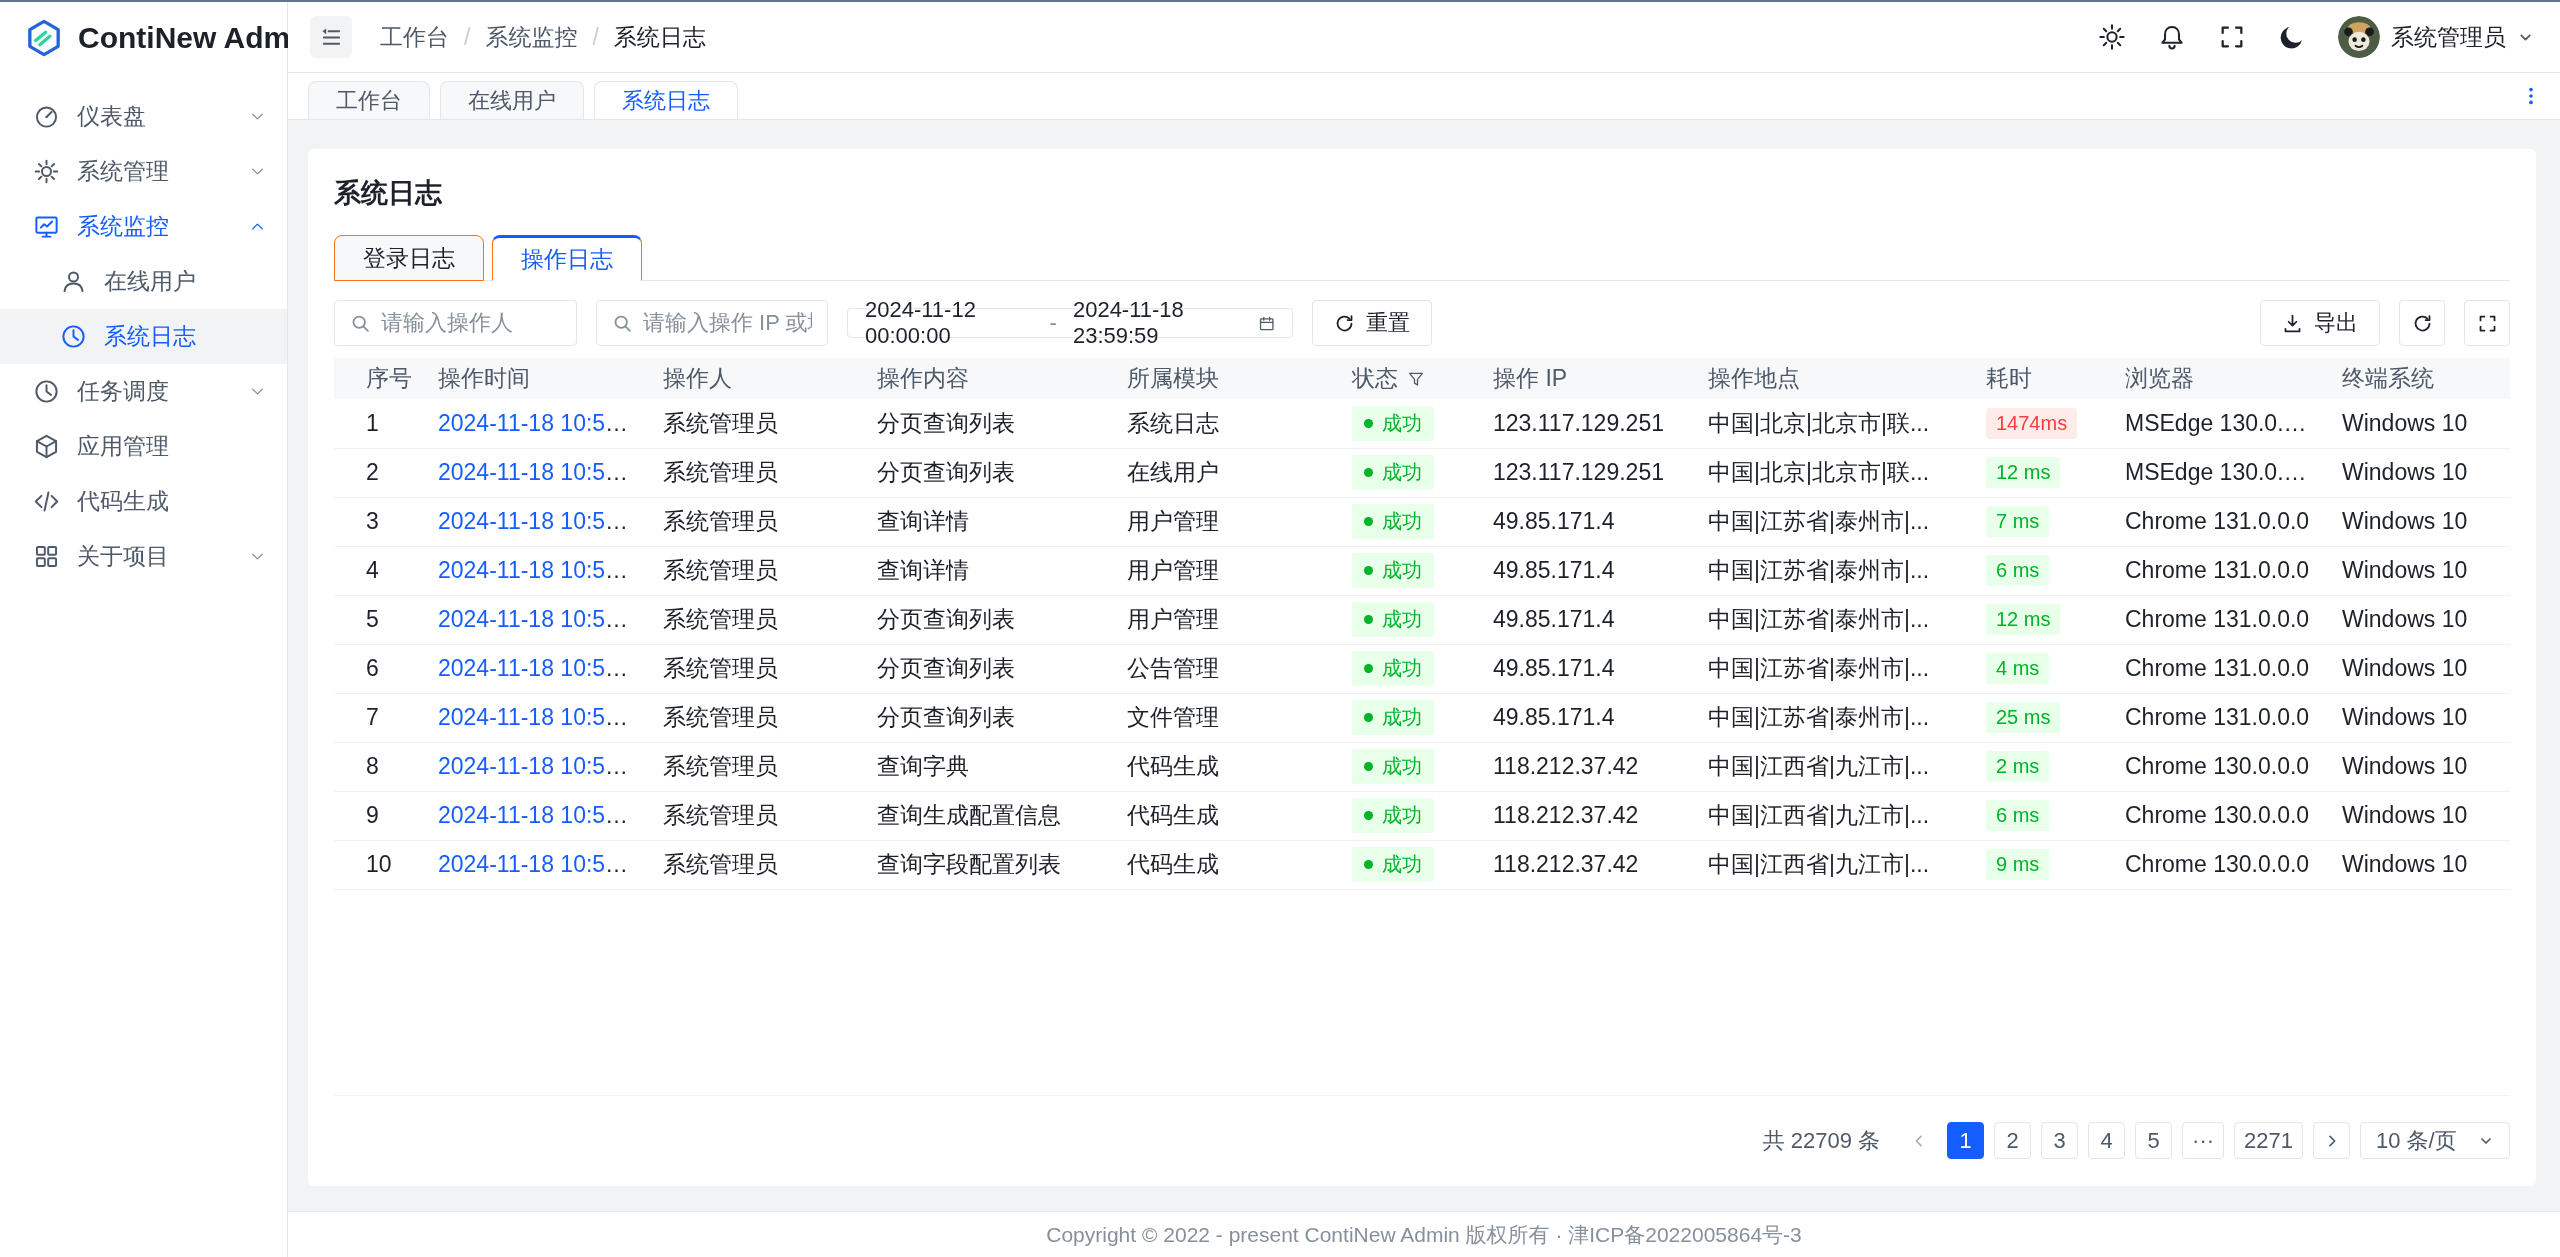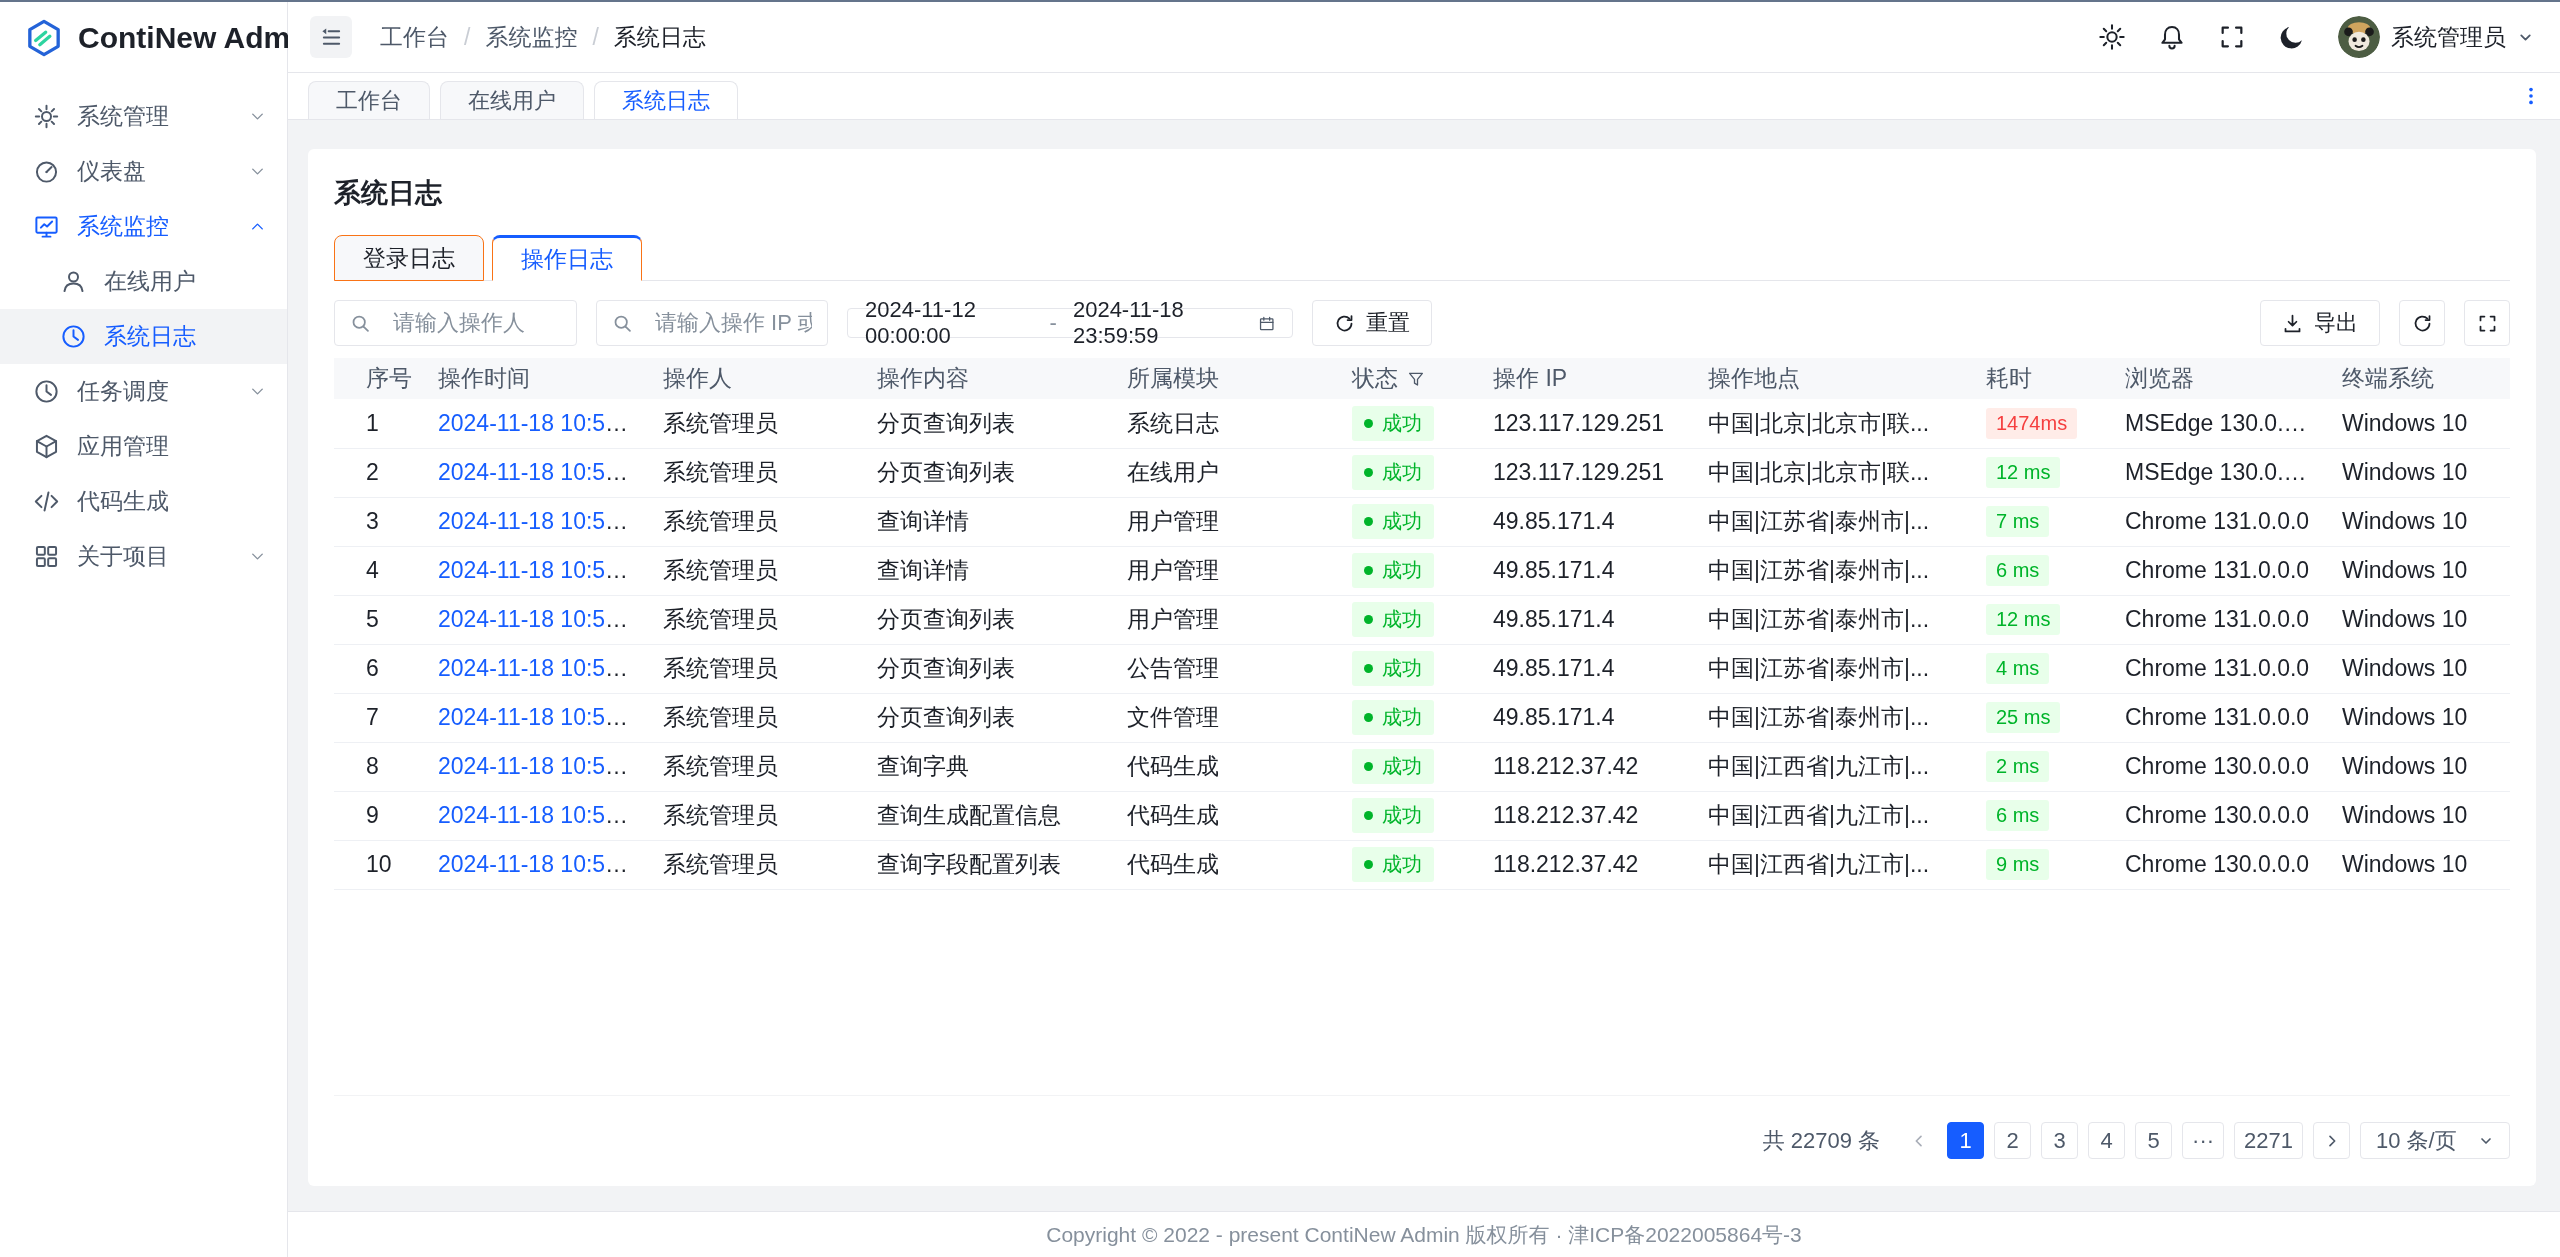--- a/index.html
+++ b/index.html
@@ -49,21 +49,21 @@
   
   .content { flex:1; min-height:0; background:#f2f3f5; padding:29px 24px 25px 20px; display:flex; }
   .card { flex:1; background:#fff; border-radius:6px; padding:20px 26px 0; display:flex; flex-direction:column; min-height:0; }
   .page-title { font-size:27px; font-weight:600; color:#1d2129; margin:6px 0 24px; }
   .card-tabs { display:flex; border-bottom:1px solid #e5e6eb; }
   .ctab { height:46px; min-width:114px; padding:0 28px; display:flex; align-items:center; justify-content:center; border:1px solid #f97316; border-radius:8px 8px 0 0; background:#f7f8fa; color:#1d2129; margin-right:8px; margin-bottom:-1px; font-size:23px; cursor:pointer; }
   .ctab.active { background:#fff; color:#165dff; border-top:3px solid #165dff; border-bottom:1px solid #fff;font-family:Liberation Mono, monospace; }
 
   
   .filters { display:flex; align-items:center; margin-top:19px; gap:19px; flex-shrink:0; }
-  .input-box { height:46px; border:1px solid #e5e6eb; border-radius:4px; display:flex; align-items:center; padding:0 15px; gap:22px; background:#fff; }
+  .input-box { height:46px; border:1px solid #e5e6eb; border-radius:4px; display:flex; align-items:center; padding:0 15px; gap:10px; background:#fff; }
   .input-box .ico { width:21px; height:21px; color:#86909c; flex-shrink:0; display:flex; }
   .input-box .ico svg { width:100%; height:100%; }
   .input-box input { border:none; outline:none; font-size:22px; width:100%; color:#1d2129; font-family:inherit; background:transparent; }
   .input-box input::placeholder { color:#86909c; }
   .w1 { width:243px; } .w2 { width:232px; }
   .date-range { width:446px; height:30px; border:1px solid #e5e6eb; border-radius:4px; display:flex; align-items:center; padding:0 17px; gap:16px; background:#fff; font-size:22px; color:#1d2129; cursor:pointer; }
   .date-range .sep { color:#86909c; }
   .date-range .cal { margin-left:auto; width:21px; height:21px; color:#4e5969; display:flex; }
   .date-range .cal svg { width:100%; height:100%; }
   .btn { height:46px; border:1px solid #e5e6eb; background:#fff; border-radius:4px; display:flex; align-items:center; gap:11px; padding:0 21px; font-size:22px; color:#1d2129; cursor:pointer; font-family:inherit; white-space:nowrap; }
@@ -115,40 +115,40 @@
           <path d="M14 27 L26 17" stroke="#2dd4a0" stroke-width="4" stroke-linecap="round"></path>
           <path d="M19 32 L31 22" stroke="#2dd4a0" stroke-width="4" stroke-linecap="round"></path>
         </svg>
       </span>
       <span class="logo-text">ContiNew Admin</span>
     </div>
     <nav class="menu" id="sidebar-menu">
         <div class="side-item">
           <span class="ico">
             <svg viewBox="0 0 48 48" fill="none" stroke="currentColor" stroke-width="3.5" stroke-linecap="round" stroke-linejoin="round">
-              <circle cx="24" cy="24" r="8"></circle>
-              <path d="M24 5 v6 M24 37 v6 M5 24 h6 M37 24 h6 M10.6 10.6 l4.2 4.2 M33.2 33.2 l4.2 4.2 M37.4 10.6 l-4.2 4.2 M14.8 33.2 l-4.2 4.2"></path>
-            </svg>
-          </span>
-          <span class="lbl">系统管理</span>
-          <span class="chev">
-            <svg viewBox="0 0 48 48" fill="none" stroke="currentColor" stroke-width="3.5" stroke-linecap="round" stroke-linejoin="round">
-              <path d="M12 18 l12 12 12-12"></path>
-            </svg>
-          </span>
-        </div>
-        <div class="side-item">
-          <span class="ico">
-            <svg viewBox="0 0 48 48" fill="none" stroke="currentColor" stroke-width="3.5" stroke-linecap="round" stroke-linejoin="round">
               <circle cx="24" cy="25" r="17"></circle>
               <path d="M24 25 L33 16"></path>
               <circle cx="24" cy="25" r="2" fill="currentColor" stroke="none"></circle>
             </svg>
           </span>
           <span class="lbl">仪表盘</span>
+          <span class="chev">
+            <svg viewBox="0 0 48 48" fill="none" stroke="currentColor" stroke-width="3.5" stroke-linecap="round" stroke-linejoin="round">
+              <path d="M12 18 l12 12 12-12"></path>
+            </svg>
+          </span>
+        </div>
+        <div class="side-item">
+          <span class="ico">
+            <svg viewBox="0 0 48 48" fill="none" stroke="currentColor" stroke-width="3.5" stroke-linecap="round" stroke-linejoin="round">
+              <circle cx="24" cy="24" r="8"></circle>
+              <path d="M24 5 v6 M24 37 v6 M5 24 h6 M37 24 h6 M10.6 10.6 l4.2 4.2 M33.2 33.2 l4.2 4.2 M37.4 10.6 l-4.2 4.2 M14.8 33.2 l-4.2 4.2"></path>
+            </svg>
+          </span>
+          <span class="lbl">系统管理</span>
           <span class="chev">
             <svg viewBox="0 0 48 48" fill="none" stroke="currentColor" stroke-width="3.5" stroke-linecap="round" stroke-linejoin="round">
               <path d="M12 18 l12 12 12-12"></path>
             </svg>
           </span>
         </div>
         <div class="side-item active">
           <span class="ico">
             <svg viewBox="0 0 48 48" fill="none" stroke="currentColor" stroke-width="3.5" stroke-linecap="round" stroke-linejoin="round">
               <rect x="6" y="8" width="36" height="27" rx="2"></rect>

